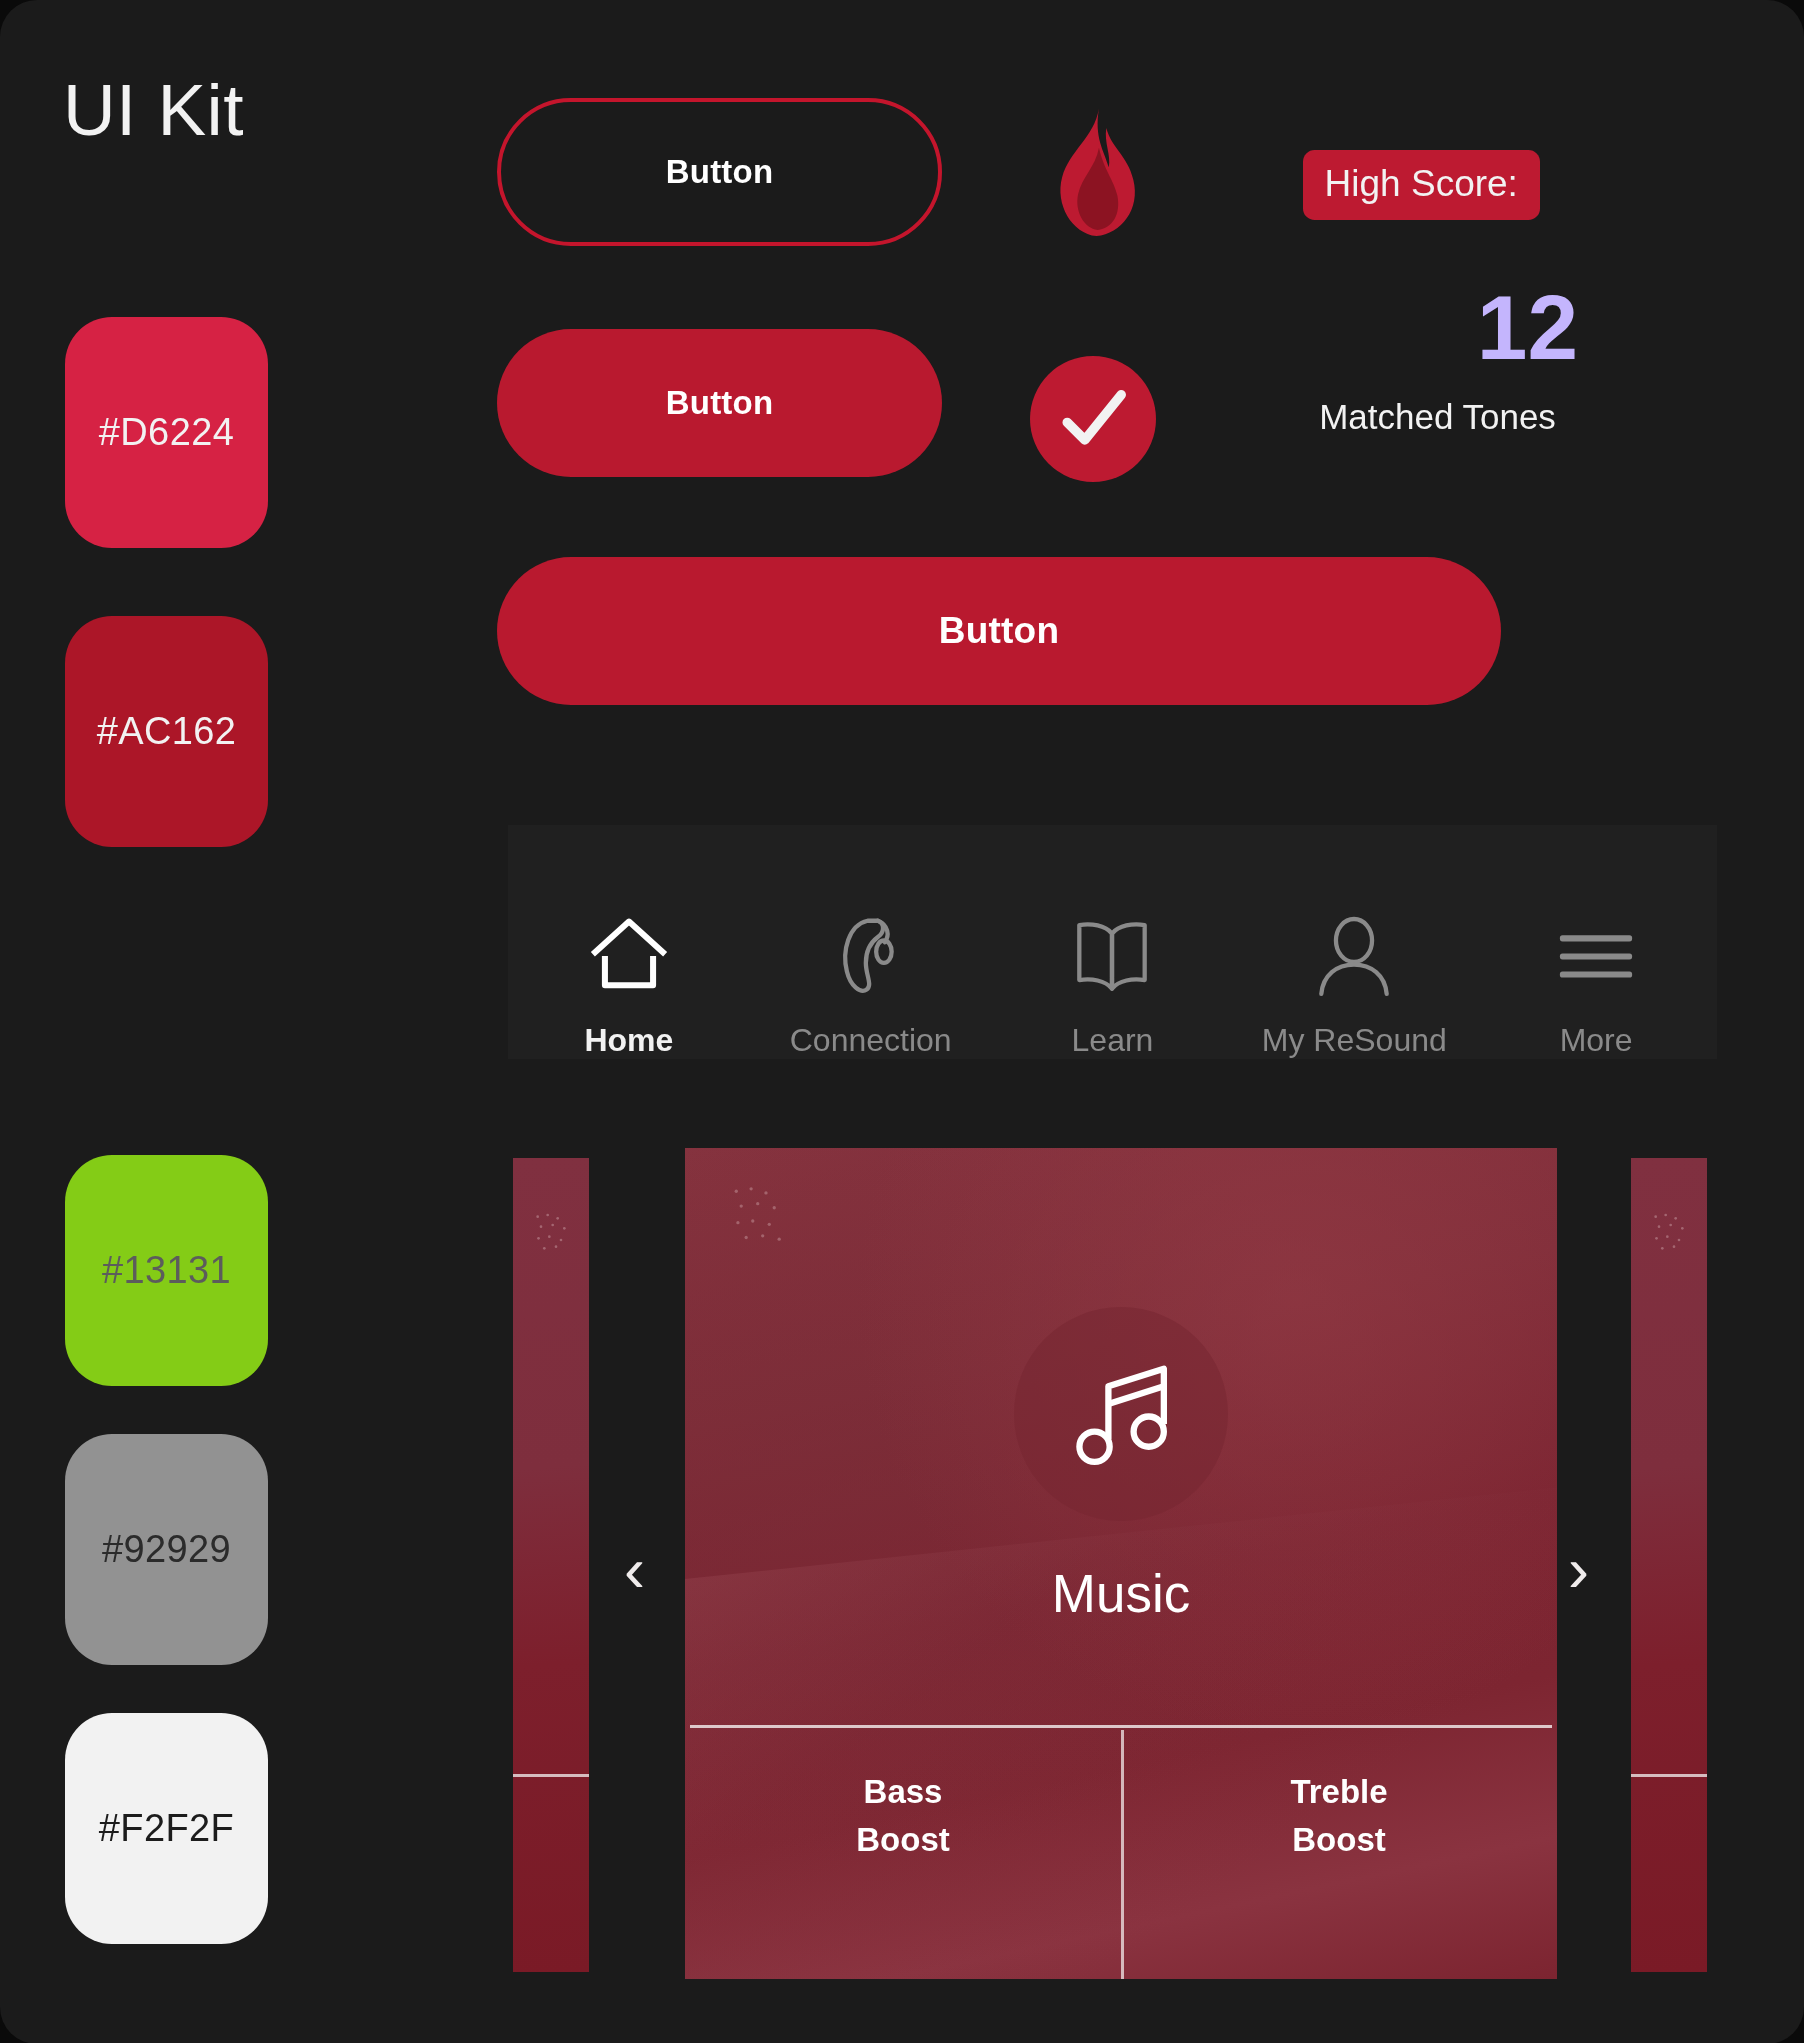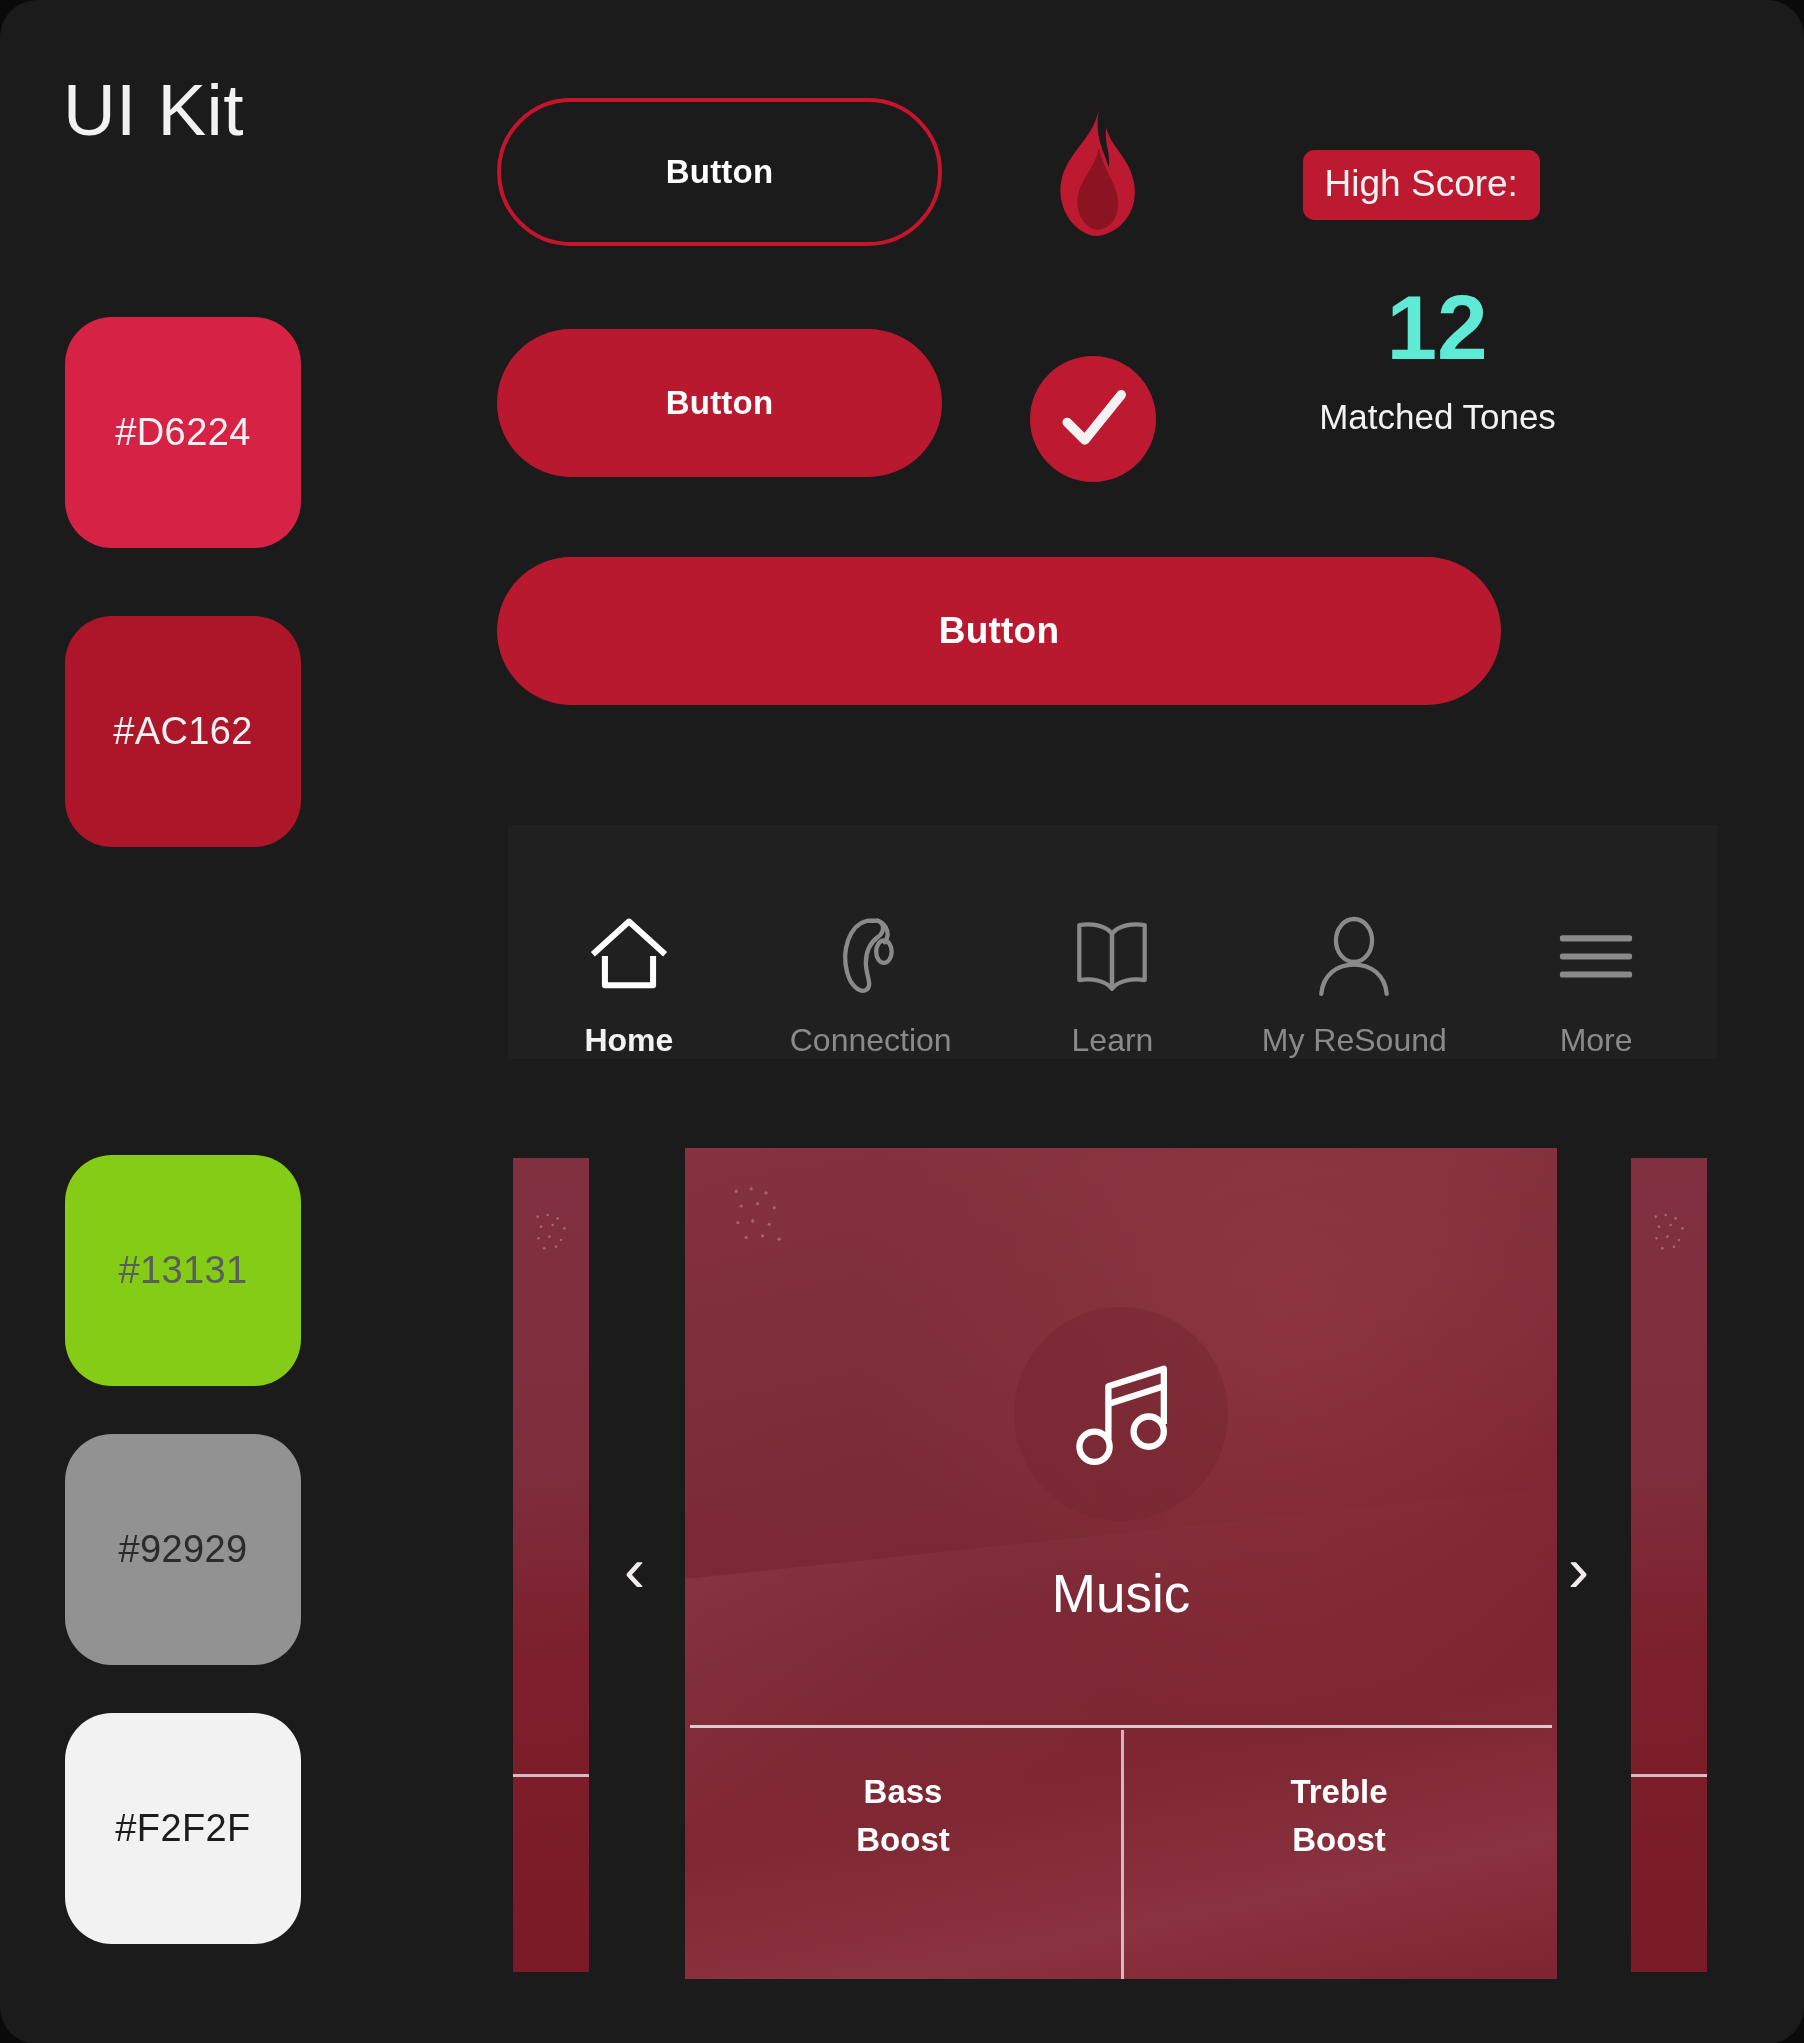--- a/index.html
+++ b/index.html
@@ -29,21 +29,21 @@
     font-weight: 400;
     color: #f2f2f2;
     letter-spacing: 0.4px;
     line-height: 1;
   }
 
   
   .swatch {
     position: absolute;
     left: 65px;
-    width: 236px;
+    width: 203px;
     height: 231px;
     border-radius: 47px;
     display: flex;
     align-items: center;
     justify-content: center;
     font-size: 38px;
     letter-spacing: 0.4px;
   }
   #swatch-d6224  { top: 317px;  background: #D62244; color: #f2f2f2; }
   #swatch-ac162  { top: 596px;  background: #AC1628; color: #f2f2f2; margin-top: 20px; }
@@ -115,24 +115,24 @@
     background: #BD1A31;
     border-radius: 11.6px;
     font-size: 37px;
     color: #f2f2f2;
     line-height: 1;
   }
   #score-value {
     position: absolute;
     left: 1296px; top: 282px;
     width: 282px;
-    text-align: center;
+    text-align: right;
     font-size: 91px;
     font-weight: bold;
-    color: #5eead4;
+    color: #c4b5fd;
     line-height: 1;
   }
   #score-caption {
     position: absolute;
     left: 1263px; top: 397px;
     width: 349px;
     text-align: center;
     font-size: 35px;
     color: #f2f2f2;
   }

